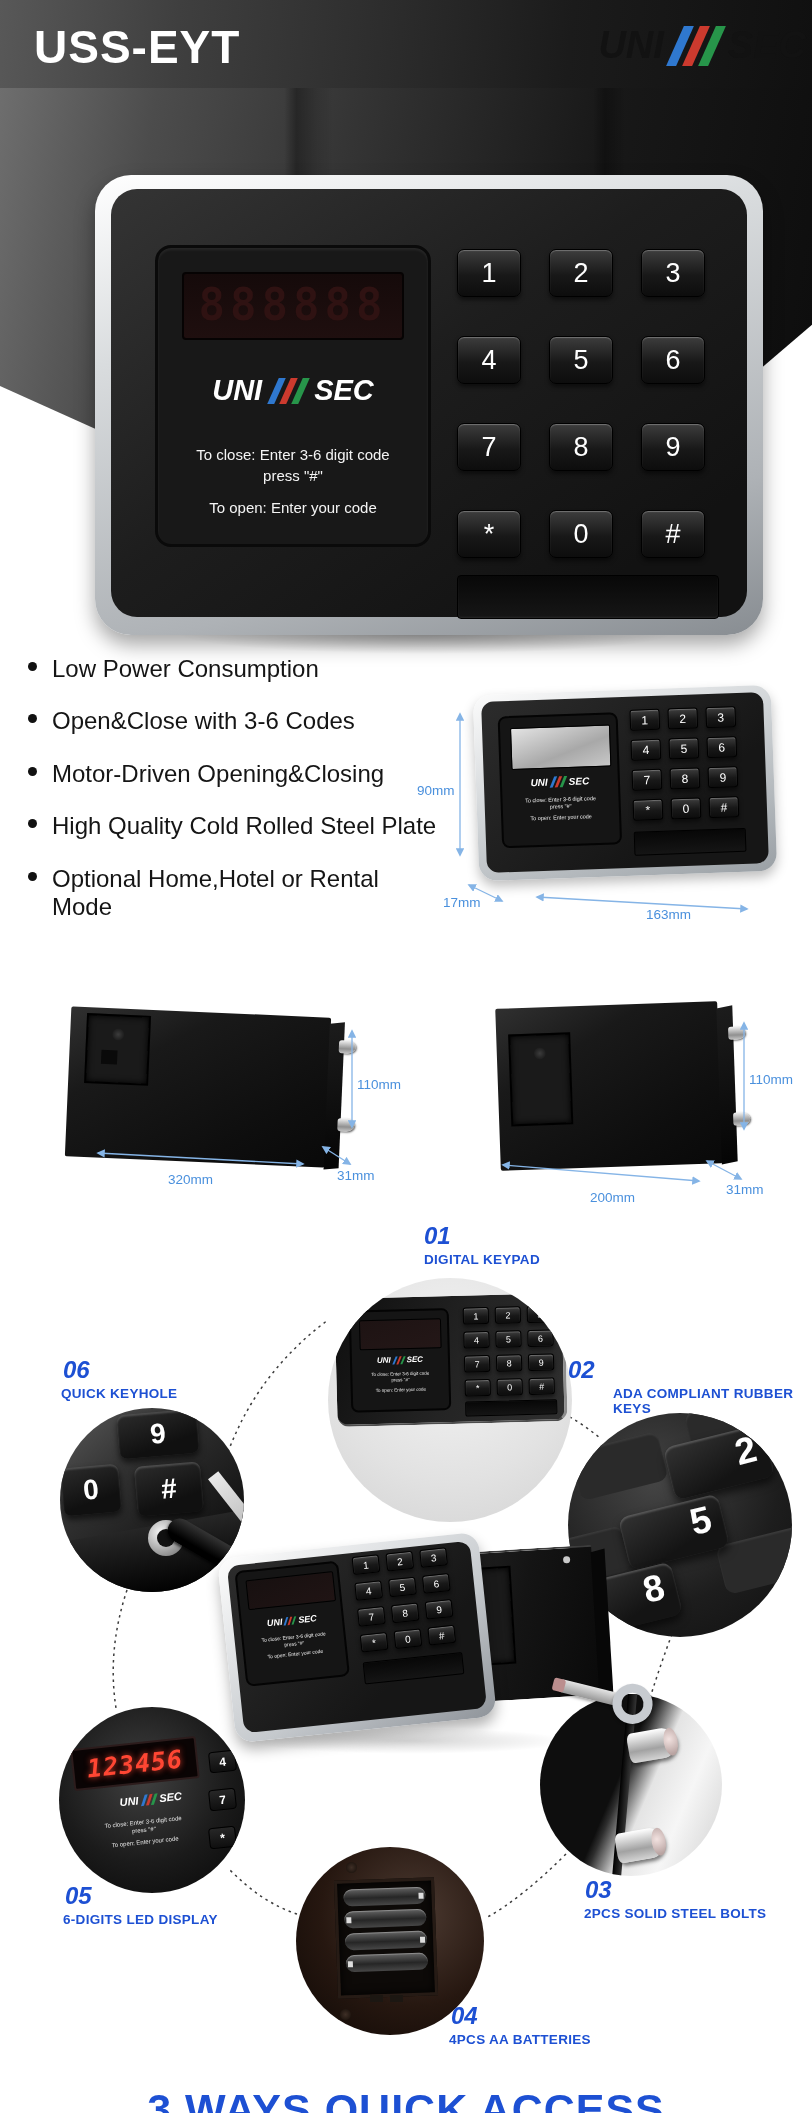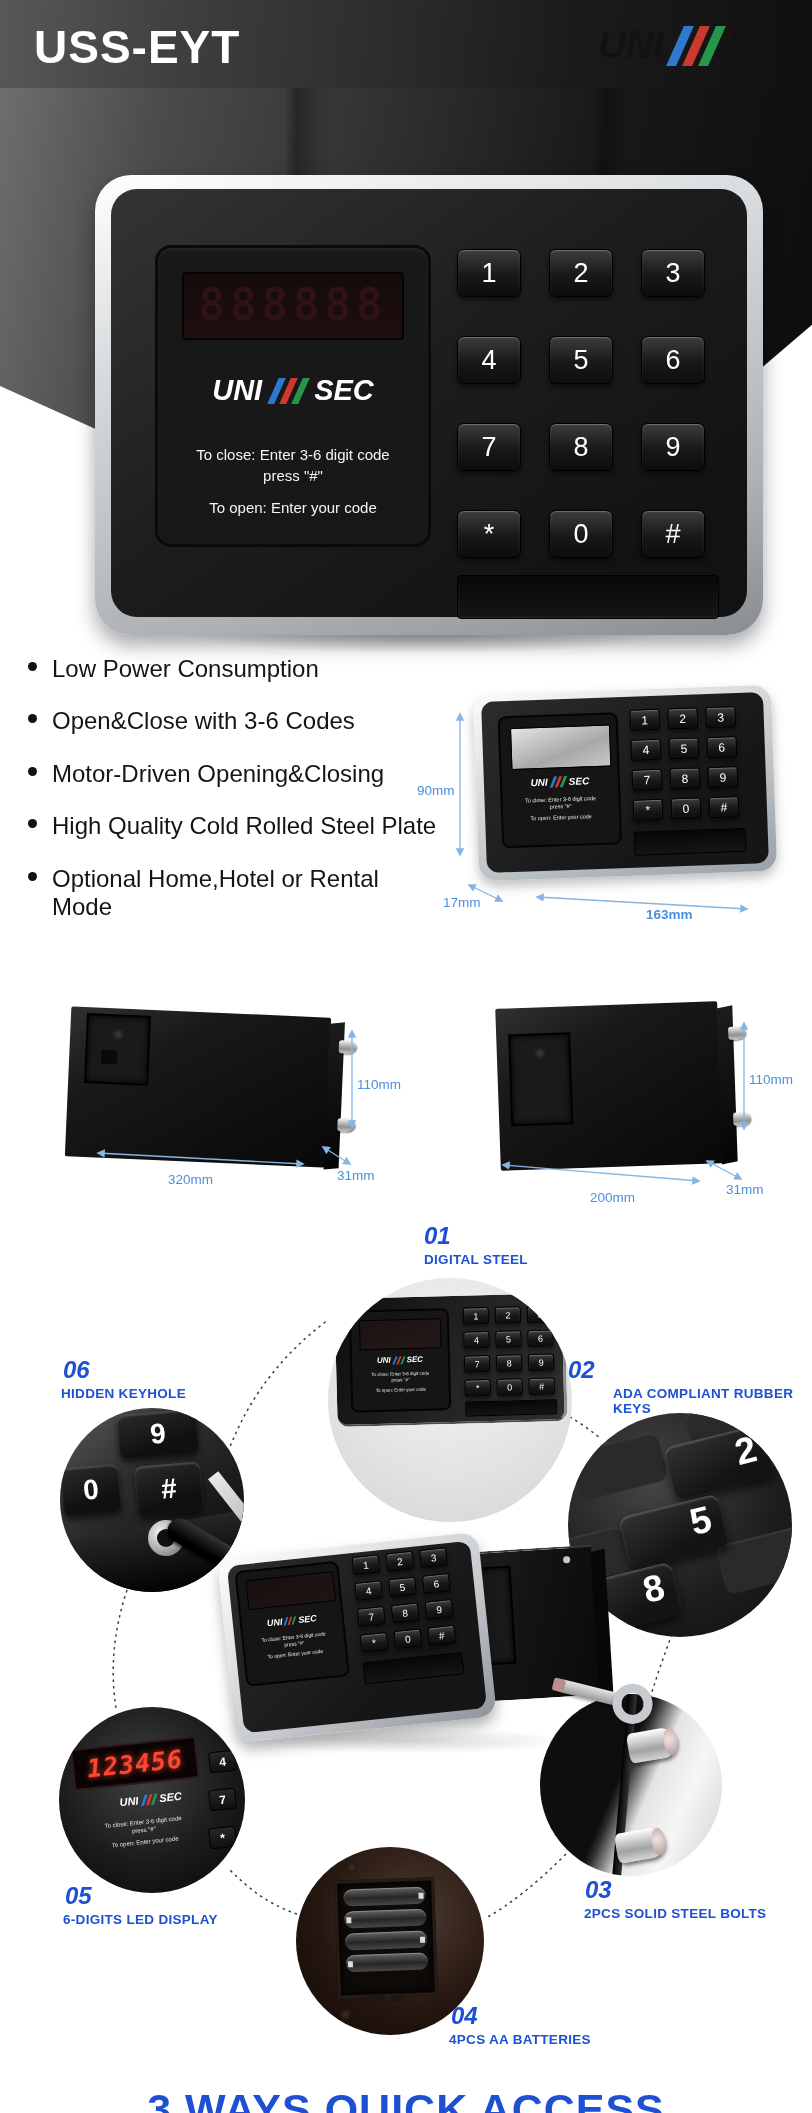--- a/index.html
+++ b/index.html
@@ -310,21 +310,21 @@
         <div class="key">8</div>
         <div class="key">9</div>
         <div class="key">*</div>
         <div class="key">0</div>
         <div class="key">#</div>
       </div>
     <div class="mini-slot"></div>
   </div>
   <div class="dim-label" style="left:417px;top:783px;">90mm</div>
   <div class="dim-label" style="left:443px;top:895px;">17mm</div>
-  <div class="dim-label" style="left:646px;top:907px;font-weight:bold;">163mm</div>
+  <div class="dim-label" style="left:646px;top:907px;">163mm</div>
 
   <div class="lockbox box-large">
     <div class="box-face"></div>
     <div class="box-side"></div>
     <div class="box-door">
       <span class="screw"></span>
       <span class="sq"></span>
     </div>
     <div class="bolt" style="right:-26px;top:22px;"></div>
     <div class="bolt" style="right:-28px;top:100px;"></div>
@@ -517,27 +517,27 @@
         <div class="key">9</div>
         <div class="key">*</div>
         <div class="key">0</div>
         <div class="key">#</div>
       </div>
     <div class="mini-slot"></div>
   </div>
   <div class="center-key"></div>
 
   <div class="co-num" style="left:424px;top:1222px;">01</div>
-  <div class="co-label" style="left:424px;top:1252px;">DIGITAL STEEL</div>
+  <div class="co-label" style="left:424px;top:1252px;">DIGITAL KEYPAD</div>
   <div class="co-num" style="left:568px;top:1356px;">02</div>
   <div class="co-label" style="left:568px;top:1386px;margin-left:45px;">ADA COMPLIANT RUBBER KEYS</div>
   <div class="co-num" style="left:585px;top:1876px;">03</div>
   <div class="co-label" style="left:584px;top:1906px;">2PCS SOLID STEEL BOLTS</div>
   <div class="co-num" style="left:451px;top:2002px;">04</div>
   <div class="co-label" style="left:449px;top:2032px;">4PCS AA BATTERIES</div>
   <div class="co-num" style="left:65px;top:1882px;">05</div>
   <div class="co-label" style="left:63px;top:1912px;">6-DIGITS LED DISPLAY</div>
   <div class="co-num" style="left:63px;top:1356px;">06</div>
-  <div class="co-label" style="left:61px;top:1386px;">HIDDEN KEYHOLE</div>
+  <div class="co-label" style="left:61px;top:1386px;">QUICK KEYHOLE</div>
 
   <div class="footer-title">3 WAYS QUICK ACCESS</div>
 
 </div>
 
 </body></html>

